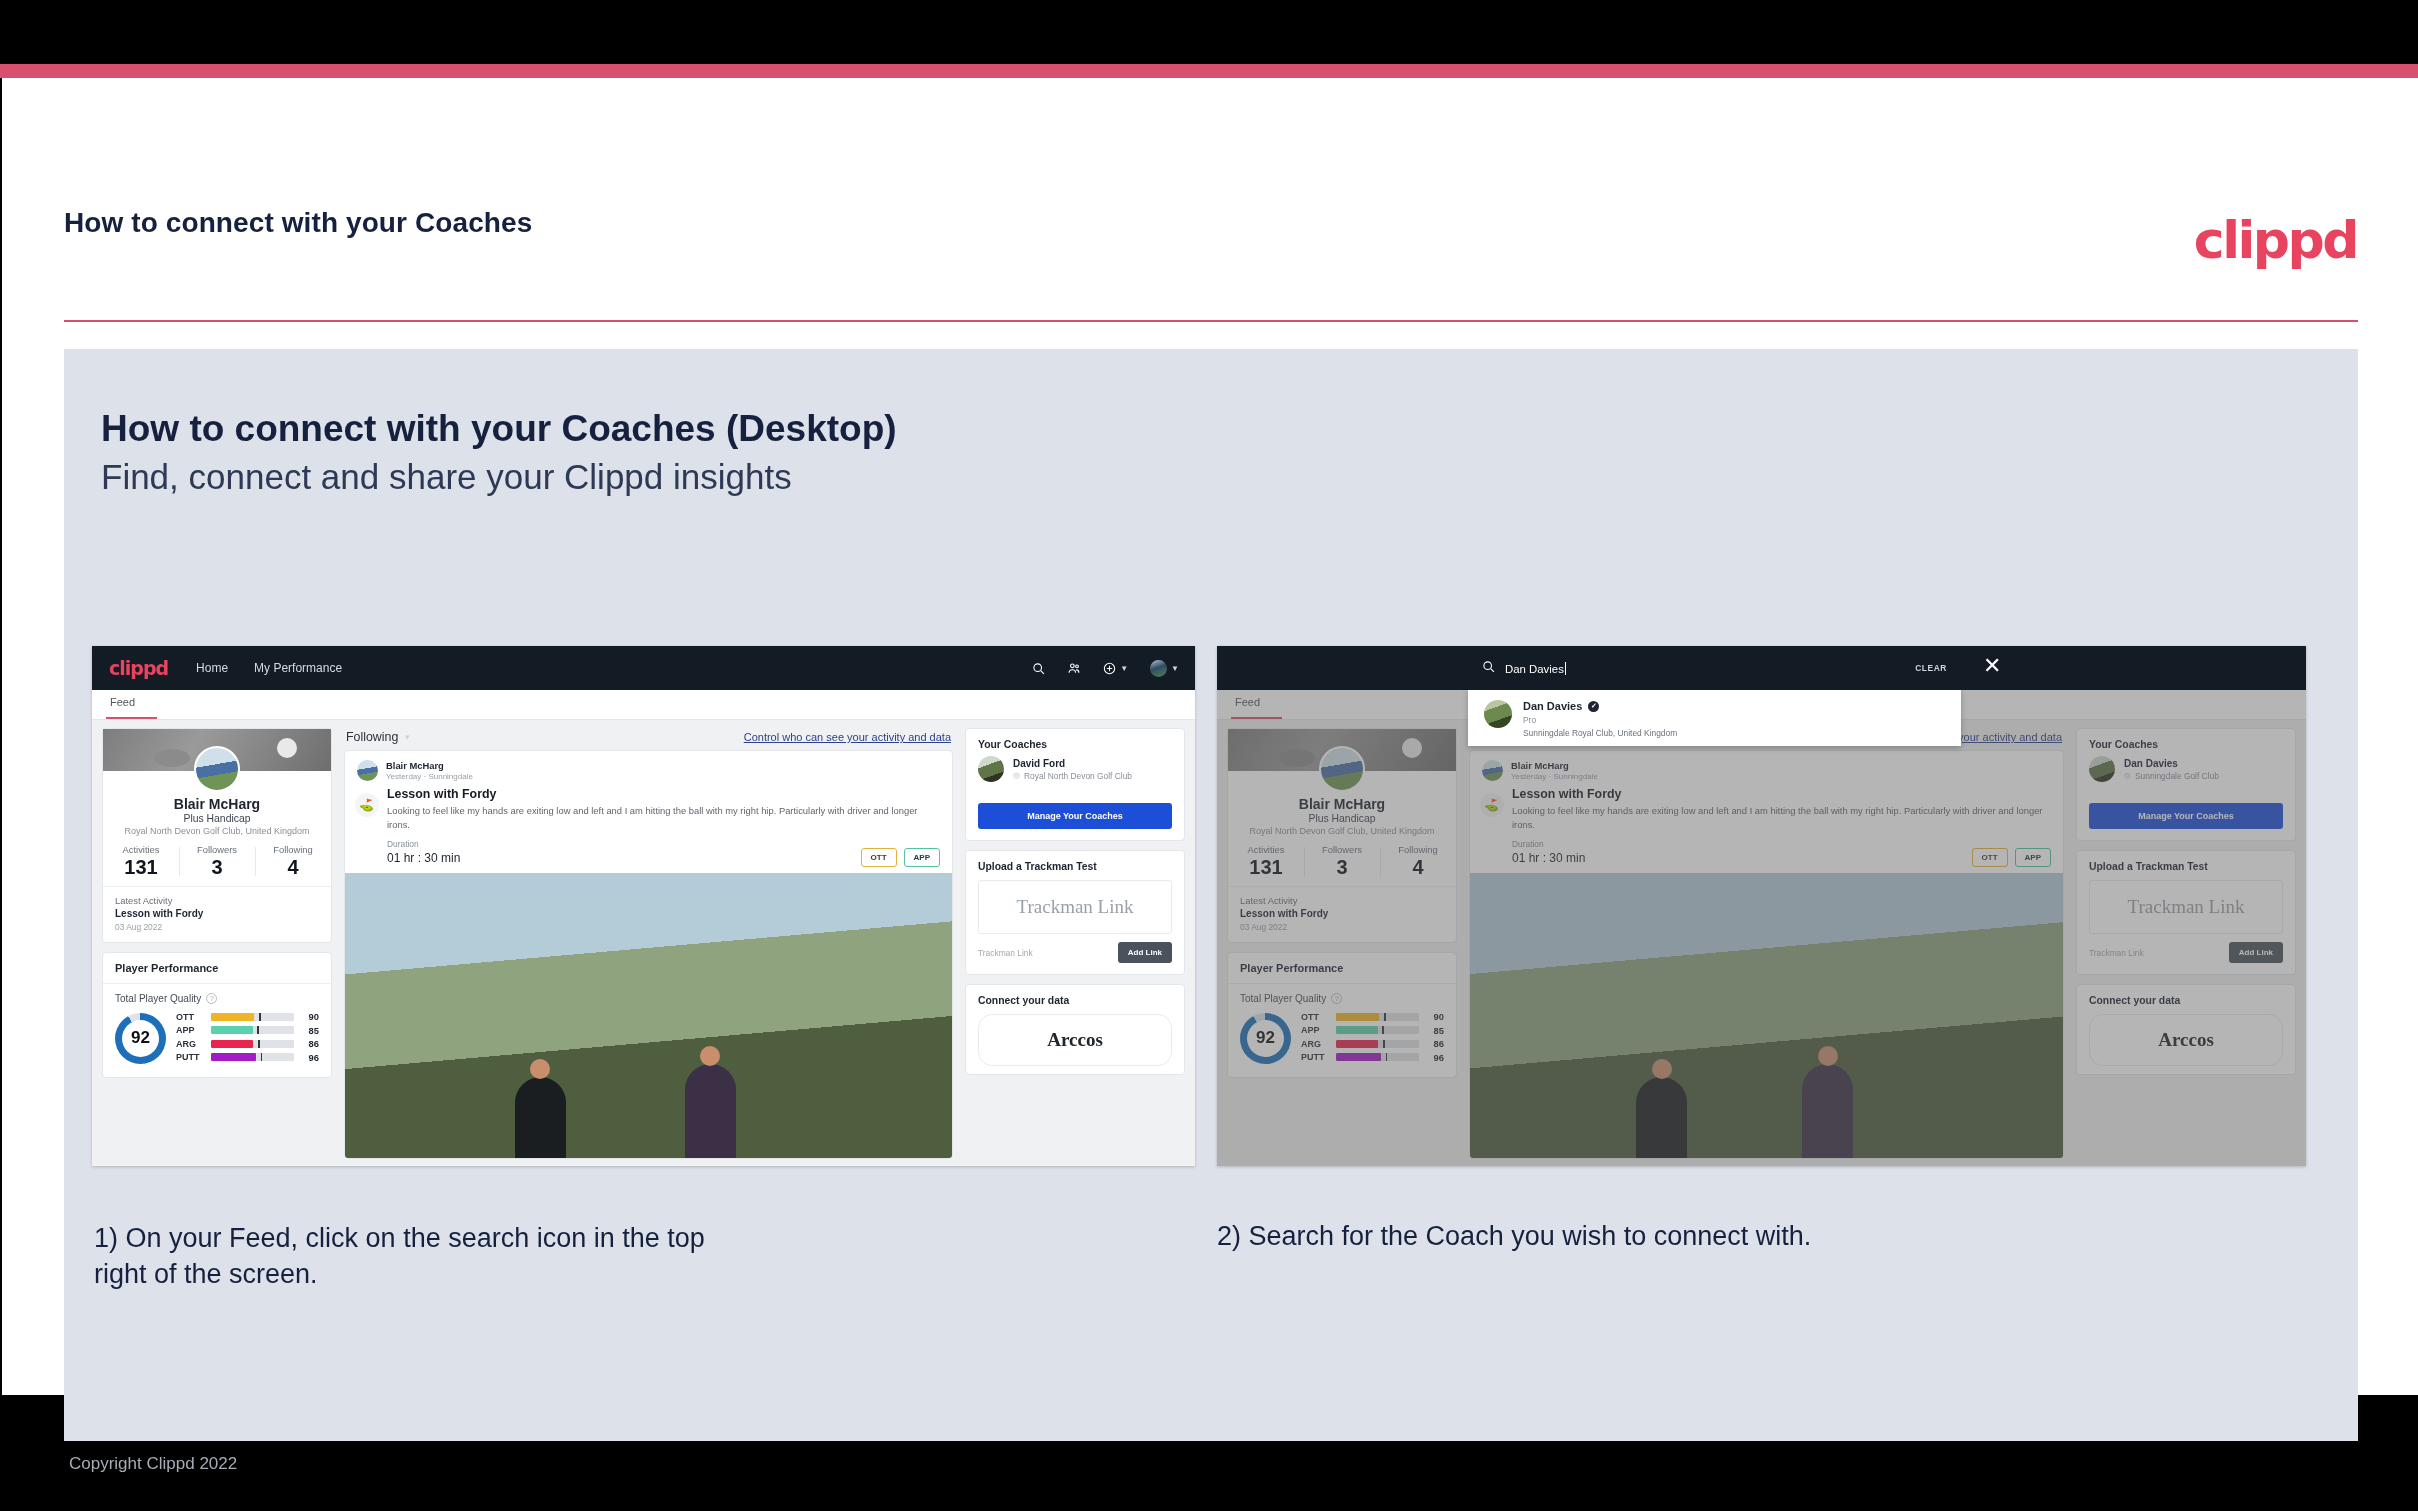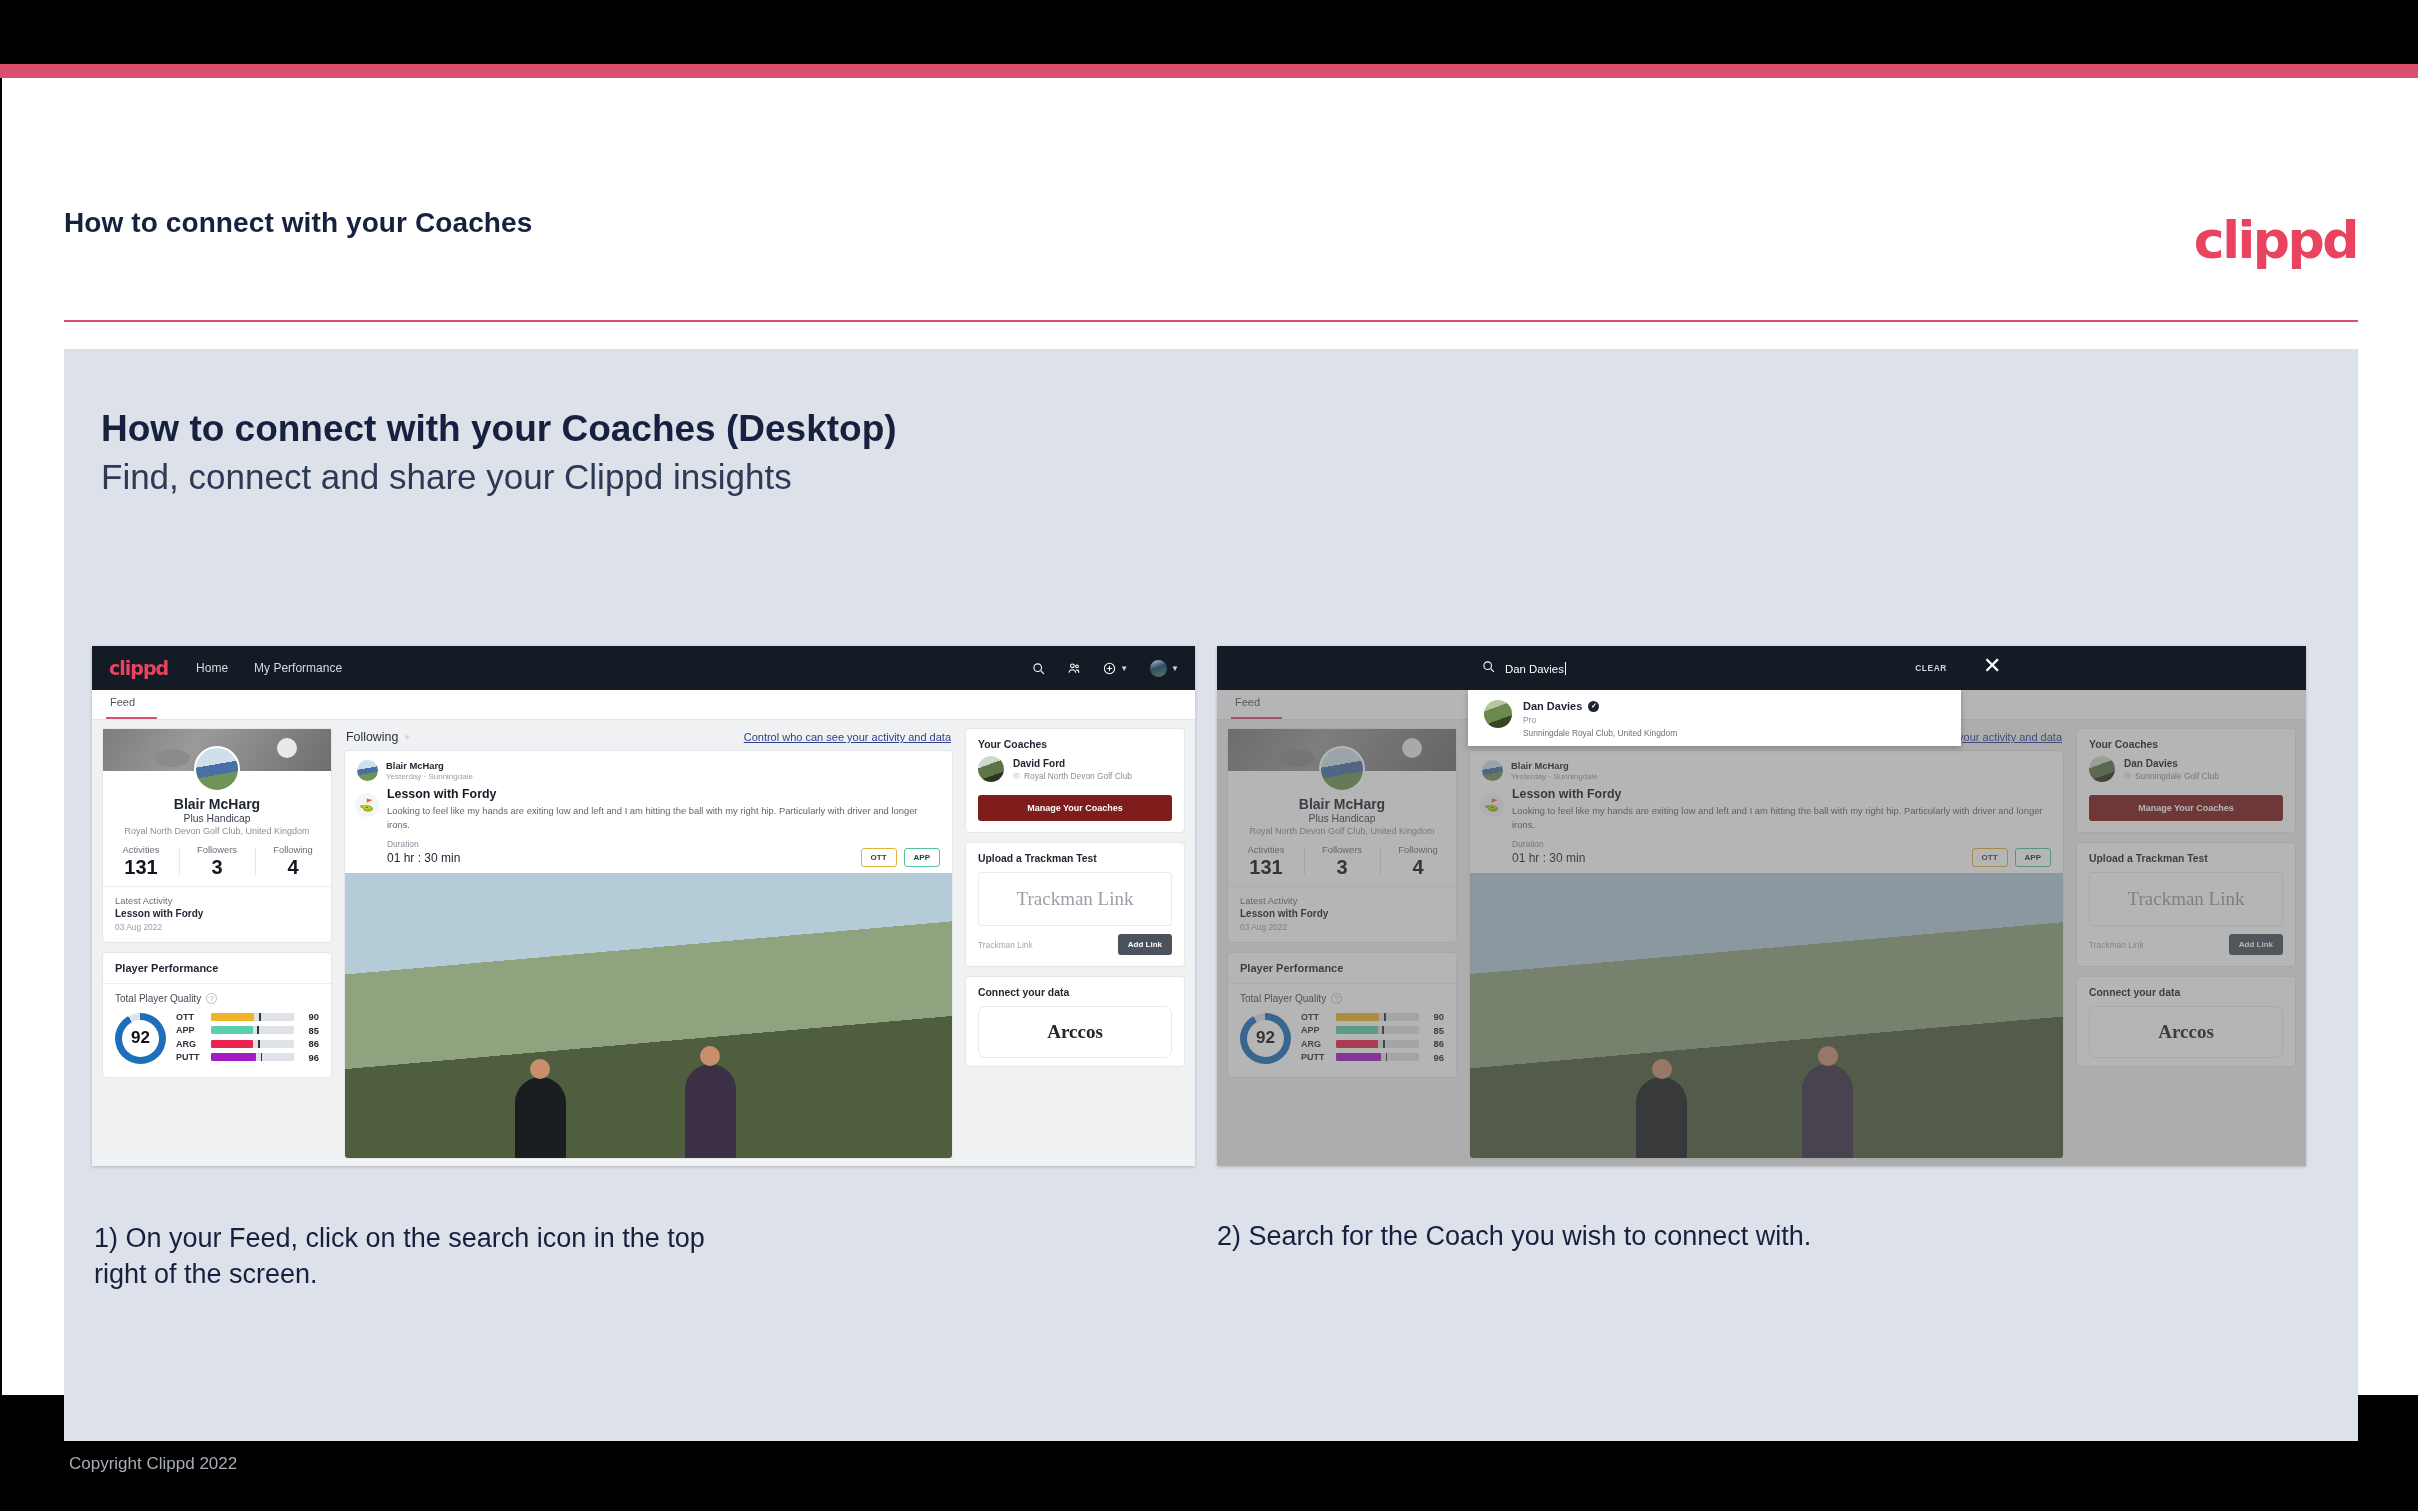--- a/index.html
+++ b/index.html
@@ -131,28 +131,28 @@
   .fig-head { position:absolute; top:-18px; left:50%; transform:translateX(-50%); width:20px; height:20px; border-radius:50%; background:#c98f6d; }
 
   
   .rc-hd { font-size:10.4px; font-weight:700; color:#1d2430; padding:10px 12px 6px; }
   .coach-row { display:flex; align-items:center; gap:9px; padding:0 12px 9px; }
   .coach-av { width:26px; height:26px; border-radius:50%; flex:0 0 26px;
               background:linear-gradient(160deg,#cfd8cc 0 35%,#5f7447 35% 70%,#2d3423 70% 100%); }
   .coach-name { font-size:10px; font-weight:700; color:#1d2430; }
   .coach-club { font-size:8.4px; color:#8a9098; margin-top:2px; display:flex; align-items:center; gap:4px; }
   .pin { font-size:8px; color:#b2b7bd; }
-  .btn-dark { margin:4px 12px 11px; background:#7f1d1d; color:#fff; font-size:9px; font-weight:700;
+  .btn-dark { margin:12px 12px 11px; background:#1d4ed8; color:#fff; font-size:9px; font-weight:700;
               text-align:center; padding:8px 0; border-radius:3px; }
   .tm-box { margin:2px 12px 8px; border:1px solid #e8eaec; border-radius:3px; padding:15px 0;
             text-align:center; font-family:"Liberation Serif", serif; font-size:19px; color:#9aa0a7; }
   .tm-input-row { display:flex; align-items:center; gap:6px; padding:0 12px 11px; }
   .tm-input { flex:1; font-size:8.4px; color:#a3a8ae; }
   .btn-sm { background:#4a525c; color:#fff; font-size:8px; font-weight:700; padding:6px 10px; border-radius:3px; }
-  .arccos { margin:2px 12px 8px; border:1px solid #e8eaec; border-radius:7px; padding:14px 0;
+  .arccos { margin:2px 12px 8px; border:1px solid #e8eaec; border-radius:14px; padding:14px 0;
             text-align:center; font-family:"Liberation Serif", serif; font-size:19px; font-weight:700; color:#21262c; }
 
   
   .ov-bar { position:absolute; left:0; top:0; width:100%; height:44px; background:#131c25; z-index:60; display:flex; align-items:center; }
   .ov-field { position:absolute; left:251px; top:0; width:493px; height:44px; background:#131c25;
               display:flex; align-items:center; padding:0 14px; z-index:62; }
   .ov-mag { color:#fff; font-size:13px; margin-right:10px; }
   .ov-text { color:#fff; font-size:11.4px; flex:1; }
   .caret { display:inline-block; width:1px; height:13px; background:#fff; vertical-align:-2px; margin-left:1px; }
   .ov-clear { color:#cfd4da; font-size:8.4px; letter-spacing:0.6px; font-weight:700; }

